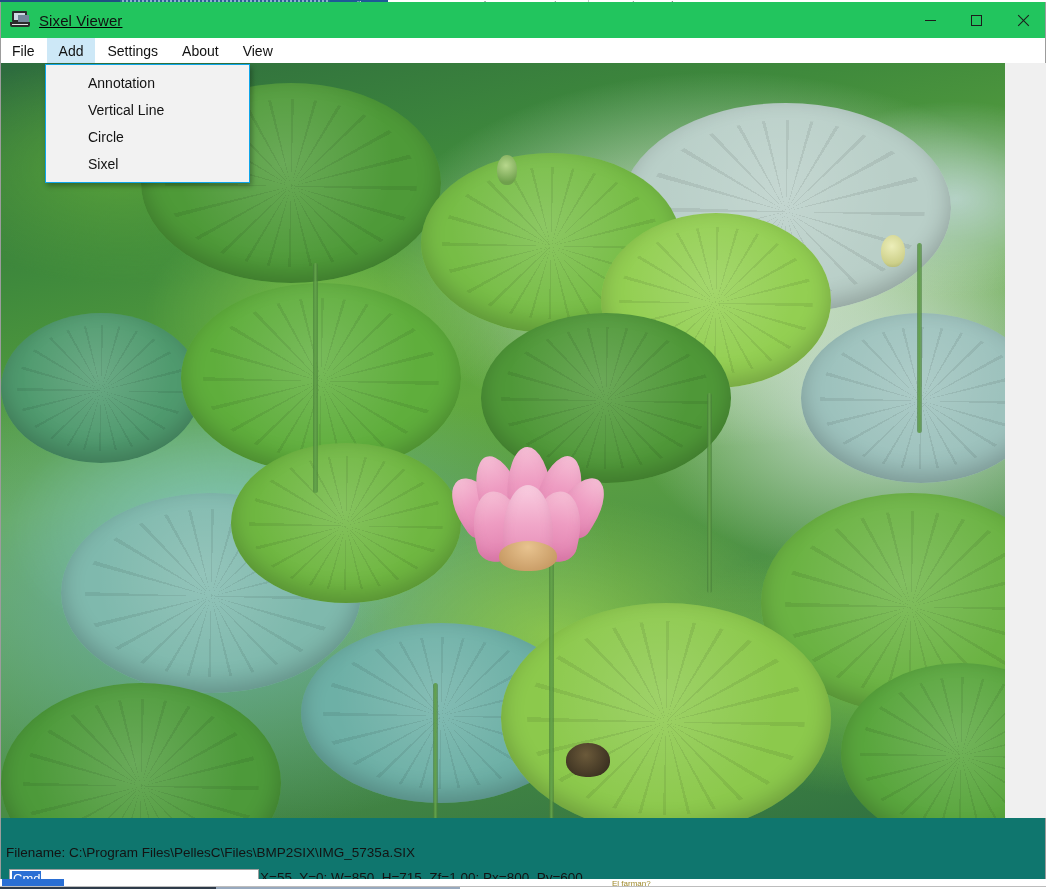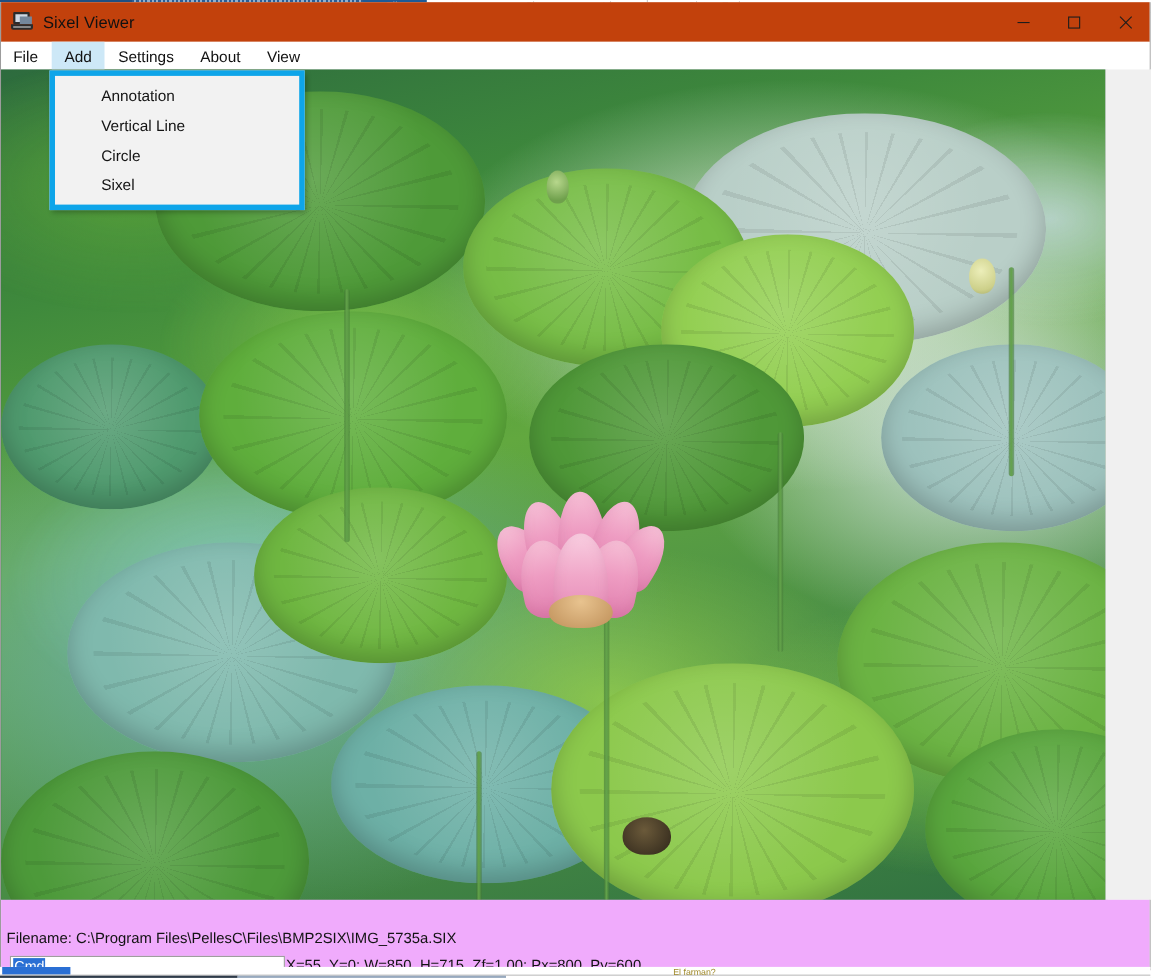--- a/index.html
+++ b/index.html
@@ -92,23 +92,24 @@
     border-top: none;
     box-sizing: border-box;
   }
 
   
   .titlebar {
     position: absolute;
     left: 0; top: 0;
     width: 100%;
     height: 36px;
-    background: #c2410c;
+    background: #22c55e;
     display: flex;
     align-items: center;
+    text-decoration: underline;
   }
   .app-icon {
     margin-left: 9px;
     width: 20px; height: 18px;
     position: relative;
     flex: 0 0 auto;
   }
   .app-icon .monitor {
     position: absolute;
     left: 2px; top: 0;
@@ -290,23 +291,23 @@
     position: absolute;
     left: 1004px; top: 61px;
     width: 2px; height: 755px;
     background: rgba(0,0,0,.18);
   }
 
   
   .dropdown {
     position: absolute;
     left: 44px; top: 62px;
-    width: 232px;
+    width: 205px;
     background: #f2f2f2;
-    border: 5px solid #0ea5e9;
+    border: 1px solid #0ea5e9;
     box-shadow: 2px 3px 5px rgba(0,0,0,.30);
     z-index: 40;
     padding: 4px 0 5px 0;
     box-sizing: border-box;
   }
   .dropdown-item {
     height: 27px;
     display: flex;
     align-items: center;
     padding-left: 42px;
@@ -315,21 +316,21 @@
     cursor: default;
     white-space: nowrap;
   }
 
   
   .statusbar {
     position: absolute;
     left: 0; top: 816px;
     width: 100%;
     height: 62px;
-    background: #f0abfc;
+    background: #0f766e;
   }
   .status-filename {
     position: absolute;
     left: 5px; top: 27px;
     font-size: 13.5px;
     color: #131313;
     white-space: nowrap;
   }
   .cmd-input {
     position: absolute;

